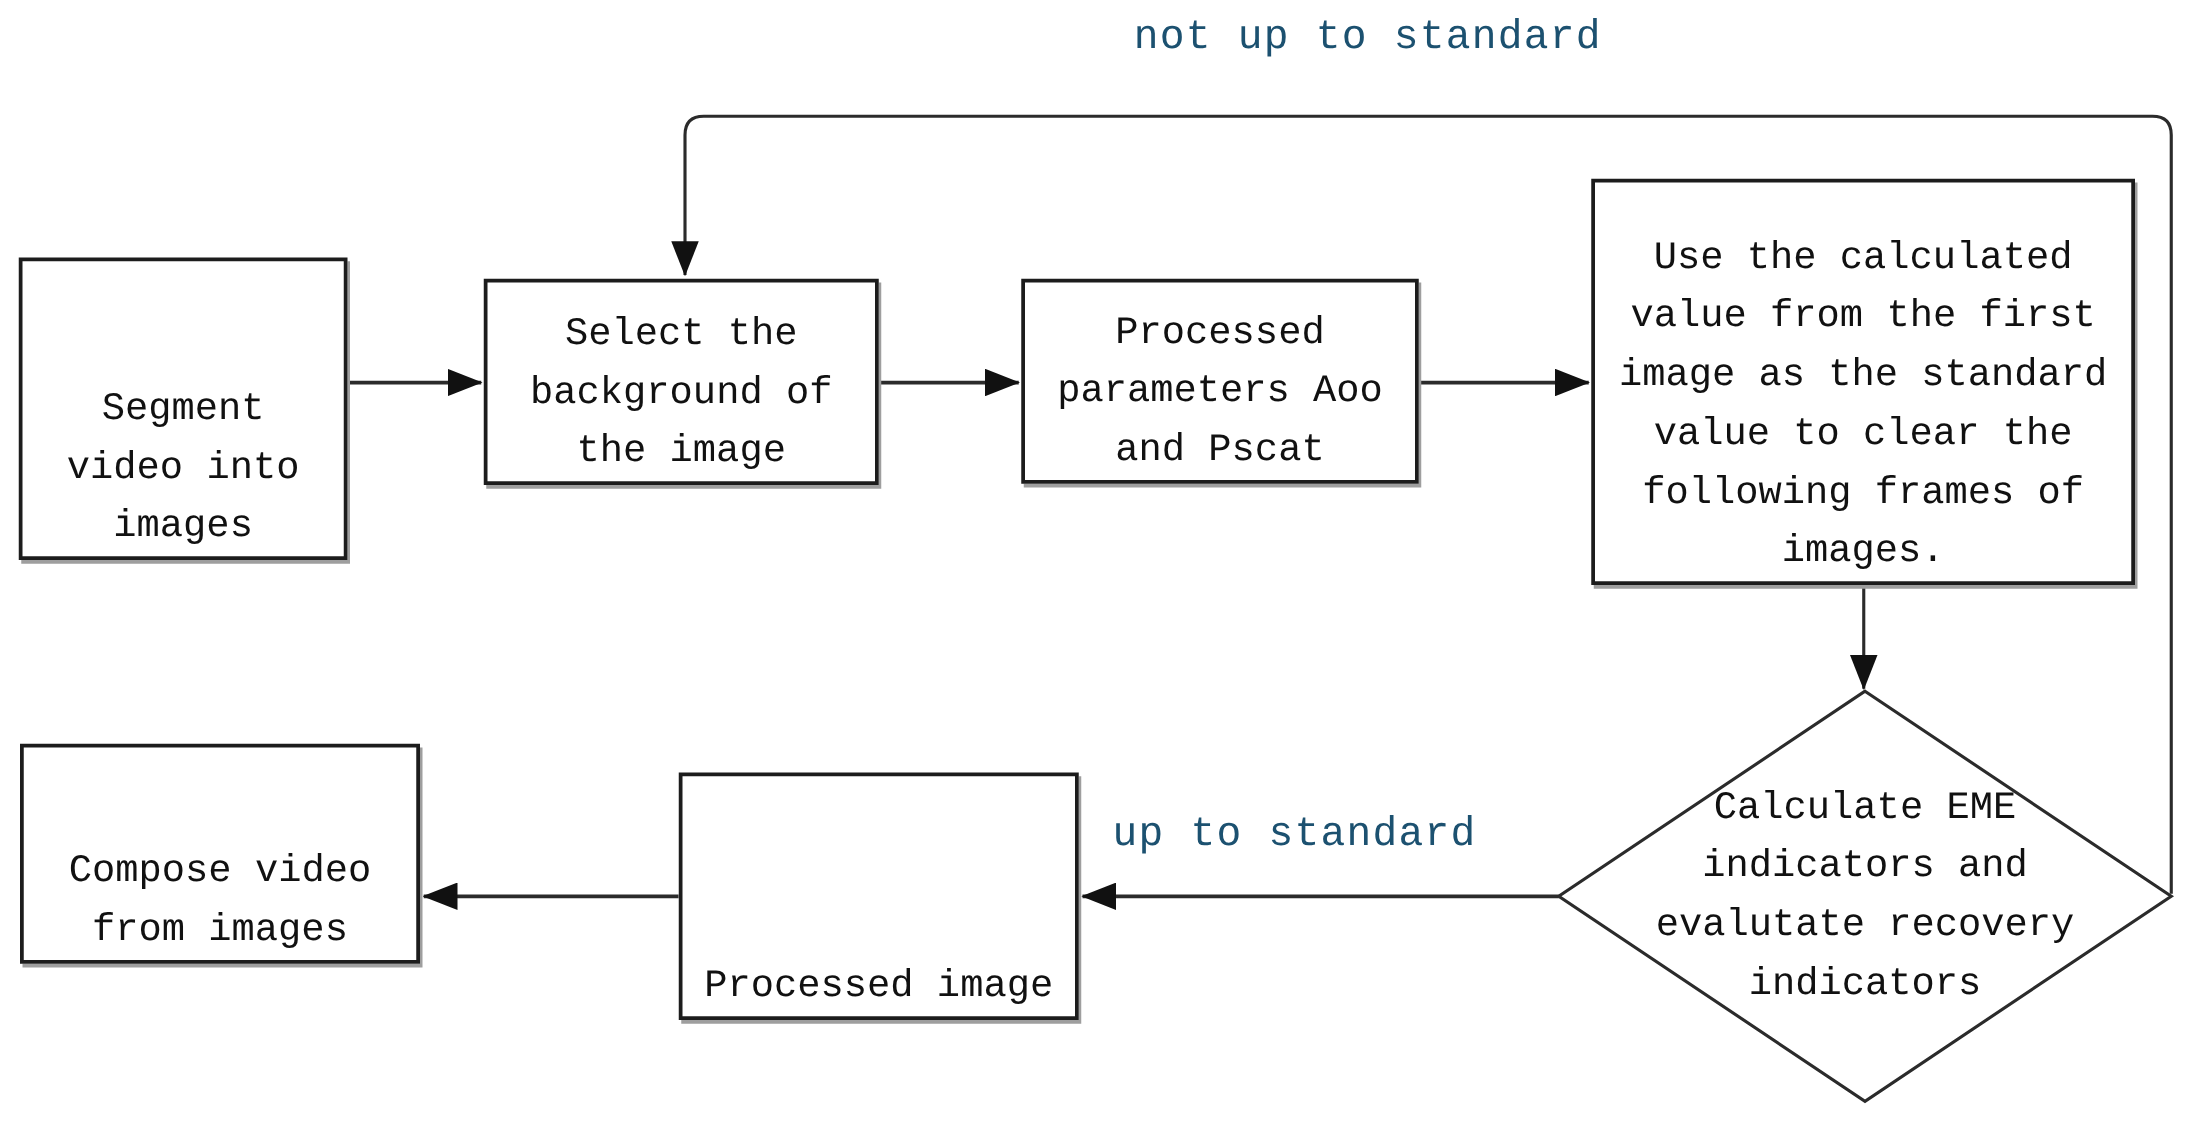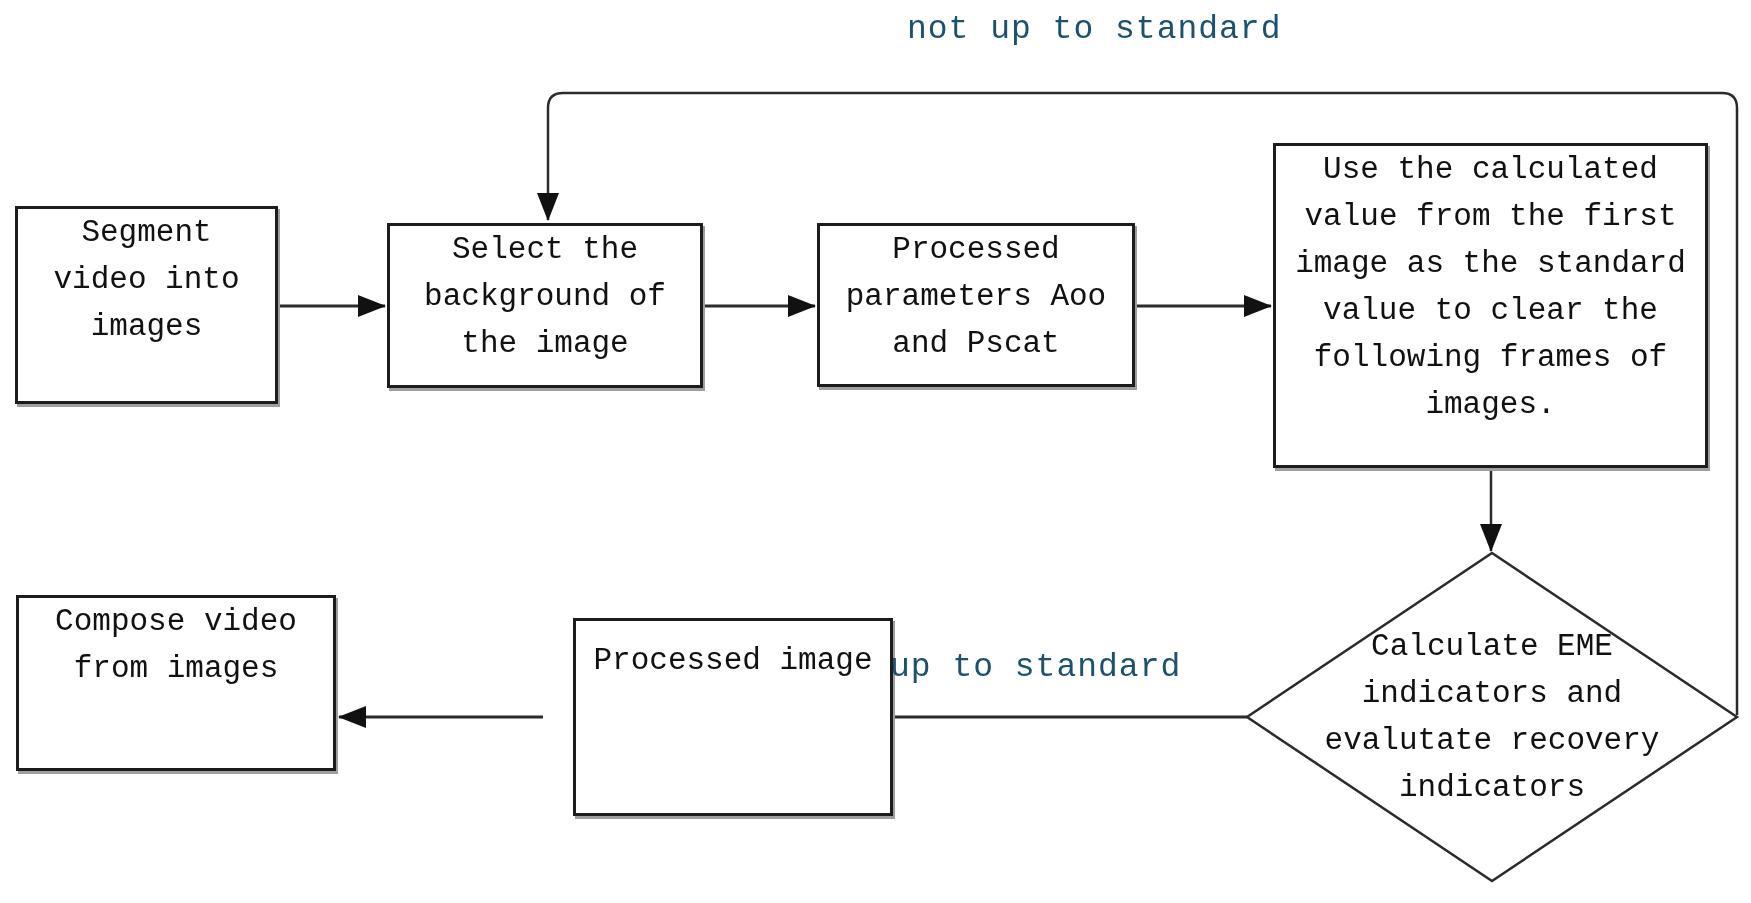--- a/index.html
+++ b/index.html
@@ -22,21 +22,21 @@
     width: 1751px;
     height: 903px;
   }
   .node {
     position: absolute;
     box-sizing: border-box;
     border: 3px solid #1c1c1c;
     background: #ffffff;
     box-shadow: 2px 3px 0 #9e9e9e;
     display: flex;
-    align-items: flex-start;
+    align-items: flex-end;
     justify-content: center;
     text-align: center;
     color: #111111;
     font-size: 31px;
     line-height: 47px;
   }
   .node span { display: block; }
   .diamond-text {
     position: absolute;
     display: flex;
@@ -50,26 +50,26 @@
   }
   .flow-label {
     position: absolute;
     white-space: nowrap;
     font-size: 33px;
     line-height: 44px;
     color: #1c5170;
     letter-spacing: 1px;
   }
   
-  #node-segment   { left: 15px;   top: 206px; width: 263px; height: 198px; padding: 0 32px; }
+  #node-segment   { left: 15px;   top: 206px; width: 263px; height: 242px; padding: 0 32px; }
   #node-select    { left: 387px;  top: 223px; width: 316px; height: 165px; padding: 0 1px; }
   #node-calc      { left: 817px;  top: 223px; width: 318px; height: 164px; padding: 0 14px; }
   #node-use       { left: 1273px; top: 143px; width: 435px; height: 325px; padding: 0 14px; }
   #node-compose   { left: 16px;   top: 595px; width: 320px; height: 176px; padding: 0 12px; }
-  #node-processed { left: 543px;  top: 618px; width: 320px; height: 198px; padding: 16px 12px; margin-left: 30px; }
+  #node-processed { left: 543px;  top: 618px; width: 320px; height: 198px; padding: 0 12px; }
   #diamond-text   { left: 1302px; top: 623px; width: 380px; height: 188px; text-align: center; }
   #label-feedback { left: 907px;  top: 8px; }
   #label-pass     { left: 890px;  top: 646px; }
 </style>
 </head>
 <body>
 
 <div class="canvas">
 
   <svg class="connectors" viewBox="0 0 1751 903" xmlns="http://www.w3.org/2000/svg">

